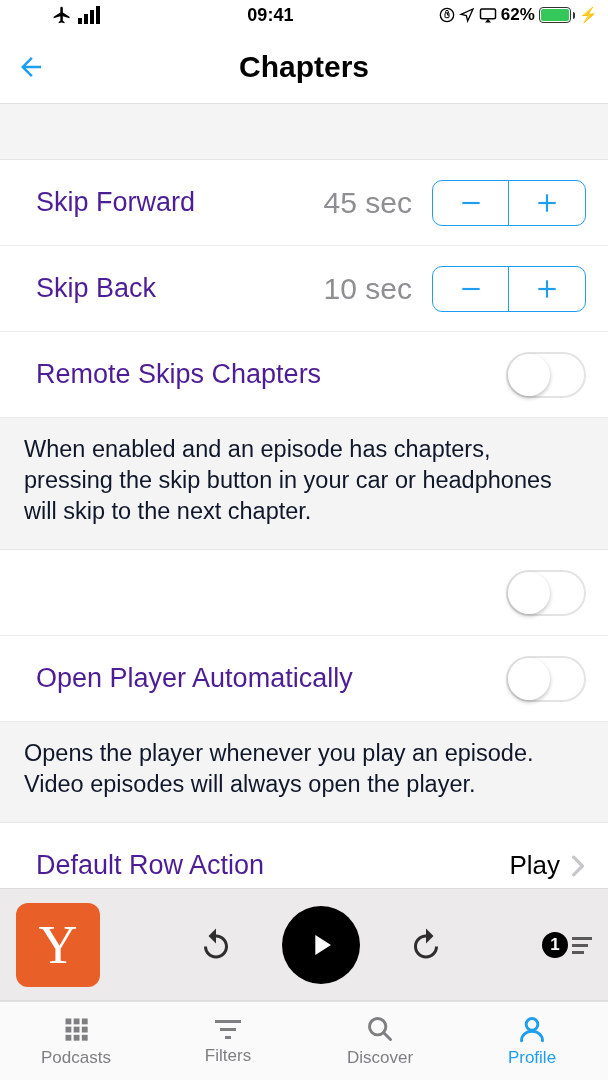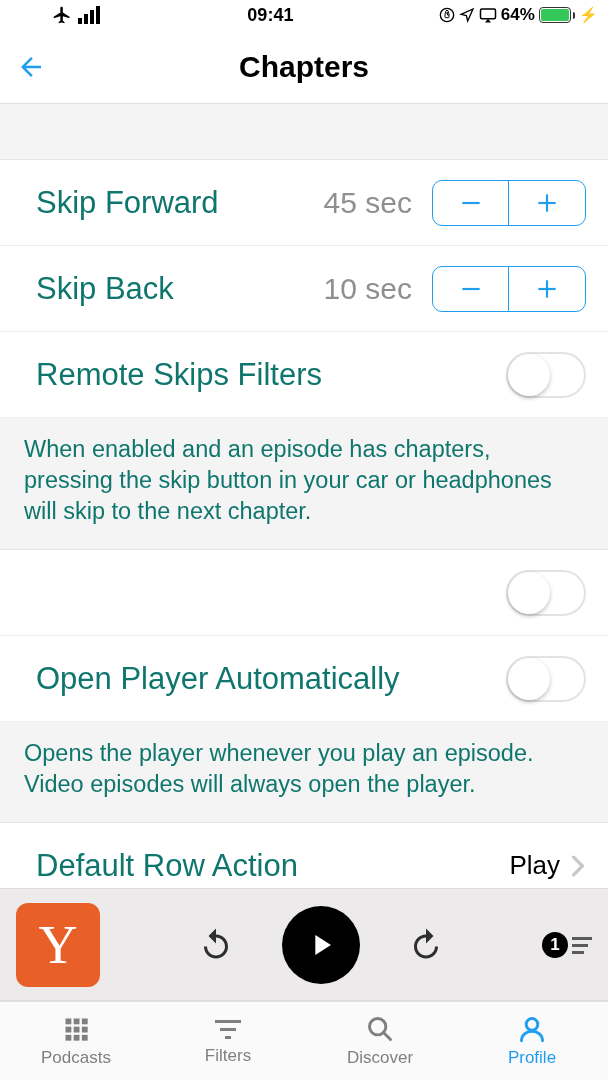--- a/index.html
+++ b/index.html
@@ -9,29 +9,29 @@
   .status-right { display: flex; align-items: center; gap: 4px; }
   .battery { display: inline-flex; align-items: center; }
   .battery-body { width: 32px; height: 16px; border: 1.5px solid #333; border-radius: 4px; position: relative; margin-right: 2px;}
   .battery-fill { position:absolute; left:1px; top:1px; bottom:1px; right:1px; background:#34c759; border-radius:2px;}
   .battery-tip { width:2.5px; height:7px; background:#333; border-radius:0 2px 2px 0;}
   .nav-bar { height: 74px; position: relative; display:flex; align-items:center; justify-content:center; border-bottom:1px solid #e0e0e0;}
   .back-btn { position:absolute; left:16px; top:50%; transform:translateY(-50%); }
   .nav-title { font-size: 30px; font-weight: 700; color:#000; }
   .section-gap { height: 56px; background:#f4f4f4; border-bottom:1px solid #e6e6e6; }
   .row { display:flex; align-items:center; padding:0 22px 0 36px; background:#fff; border-bottom:1px solid #ececec; min-height:86px;}
-  .row-label { font-size: 31px; font-weight:500; color:#0f766e; flex:0 0 auto;}
+  .row-label { font-size: 27px; font-weight:500; color:#4c1d95; flex:0 0 auto;}
   .row-flex { flex:1; }
   .row-value { font-size:30px; color:#8e8e93; margin-right:20px;}
   .stepper { display:flex; border:1.5px solid #1f9ef0; border-radius:10px; height:46px; }
   .stepper-btn { width:76px; display:flex; align-items:center; justify-content:center; }
   .stepper-btn:first-child { border-right:1.5px solid #1f9ef0; }
   .toggle { width:80px; height:46px; border-radius:23px; background:#fff; border:2px solid #e3e3e3; position:relative;}
   .toggle-knob { width:42px; height:42px; border-radius:50%; background:#fff; position:absolute; top:0; left:0; box-shadow:0 2px 4px rgba(0,0,0,0.25);}
-  .footer-text { padding:16px 24px 22px 24px; background:#f4f4f4; font-size:23.5px; color:#0f766e; line-height:1.32; border-bottom:1px solid #e6e6e6;}
+  .footer-text { padding:16px 24px 22px 24px; background:#f4f4f4; font-size:23.5px; color:#0f172a; line-height:1.32; border-bottom:1px solid #e6e6e6;}
   .disclosure-row { min-height:86px; display:flex; align-items:center; padding:0 22px 0 36px; background:#fff;}
   .disclosure-value { font-size:26px; color:#000000; margin-right:10px;}
   .mini-player { height:113px; background:#eceaea; border-top:1px solid #dcdcdc; border-bottom:1px solid #dcdcdc; display:flex; align-items:center; padding:0 16px; position:absolute; bottom:79px; left:0; right:0;}
   .album-art { width:84px; height:84px; background:#e86028; border-radius:12px; display:flex; align-items:center; justify-content:center; color:#fff; font-size:54px; font-weight:500; font-family: Georgia, serif;}
   .mp-controls { flex:1; display:flex; align-items:center; justify-content:center; gap:48px; }
   .play-circle { width:78px; height:78px; border-radius:50%; background:#000; display:flex; align-items:center; justify-content:center;}
   .queue-indicator { display:flex; align-items:center; gap:4px;}
   .queue-count { width:26px; height:26px; border-radius:50%; background:#000; color:#fff; font-size:17px; font-weight:700; display:flex; align-items:center; justify-content:center;}
   .tab-bar { height:79px; position:absolute; bottom:0; left:0; right:0; display:flex; background:#fafafa; border-top:1px solid #e0e0e0;}
   .tab { flex:1; display:flex; flex-direction:column; align-items:center; justify-content:center; gap:5px; font-size:17px; color:#7f7f82;}
@@ -71,21 +71,21 @@
       <svg width="16" height="16" viewBox="0 0 24 24">
           <path fill="none" stroke="#000" stroke-width="2" d="M3 11l18-8-8 18-2-8-8-2z"></path>
         </svg>
     </span>
     <span>
       <svg width="18" height="16" viewBox="0 0 24 20">
           <rect x="2" y="2" width="20" height="13" rx="2" fill="none" stroke="#000" stroke-width="2"></rect>
           <path d="M8 20l4-5 4 5H8z" fill="#000"></path>
         </svg>
     </span>
-    <span style="font-size:17px;">64%</span>
+    <span style="font-size:17px;">62%</span>
     <span class="battery">
       <span class="battery-body">
           <span class="battery-fill"></span>
         </span>
         <span class="battery-tip"></span>
     </span>
     <span style="font-size:15px;">⚡</span>
   </div>
 </div>
 
@@ -132,21 +132,21 @@
     <div class="stepper-btn">
       <svg width="26" height="26" viewBox="0 0 24 24">
           <rect x="4" y="11" width="16" height="2" fill="#1f9ef0"></rect>
           <rect x="11" y="4" width="2" height="16" fill="#1f9ef0"></rect>
         </svg>
     </div>
   </div>
 </div>
 
 <div class="row">
-  <span class="row-label">Remote Skips Filters</span>
+  <span class="row-label">Remote Skips Chapters</span>
   <span class="row-flex"></span>
   <div class="toggle">
       <div class="toggle-knob"></div>
     </div>
 </div>
 
 <div class="footer-text">When enabled and an episode has chapters, pressing the skip button in your car or headphones will skip to the next chapter.</div>
 
 <div class="row">
   <span class="row-flex"></span>

